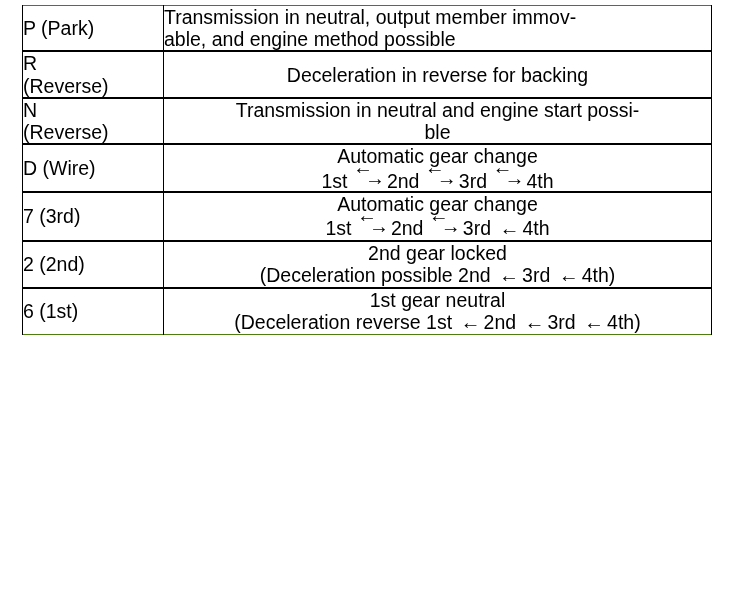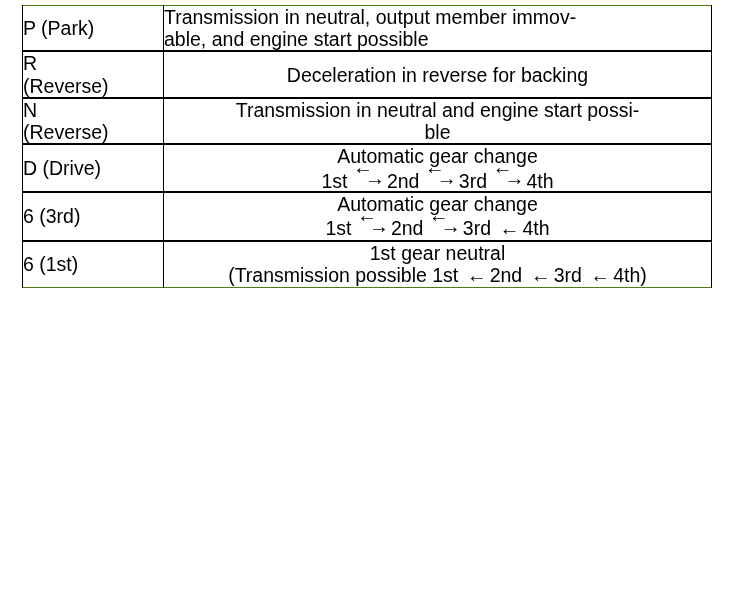--- a/index.html
+++ b/index.html
@@ -95,21 +95,21 @@
 <body>
 
 <table id="shift-table">
   <tbody>
       <tr>
         <td class="col-range cellpad">
           <span class="line">P (Park)</span>
         </td>
         <td class="col-desc cellpad desc-left">
           <span class="wrapline">Transmission in neutral, output member immov-</span>
-          <span class="wrapline">able, and engine start possible</span>
+          <span class="wrapline">able, and engine method possible</span>
         </td>
       </tr>
       <tr>
         <td class="col-range cellpad">
           <span class="line">R</span>
           <span class="line">(Reverse)</span>
         </td>
         <td class="col-desc cellpad">
           <span class="wrapline">Deceleration in reverse for backing</span>
         </td>
@@ -119,39 +119,48 @@
           <span class="line">N</span>
           <span class="line">(Reverse)</span>
         </td>
         <td class="col-desc cellpad">
           <span class="wrapline">Transmission in neutral and engine start possi-</span>
           <span class="wrapline">ble</span>
         </td>
       </tr>
       <tr>
         <td class="col-range cellpad">
-          <span class="line">D (Drive)</span>
+          <span class="line">D (Wire)</span>
         </td>
         <td class="col-desc cellpad">
           <span class="line">Automatic gear change</span>
           <span class="line gear"><span>1st</span> <span class="arrows"><span class="a-left">←</span><span class="a-right">→</span></span><span>2nd</span> <span class="arrows"><span class="a-left">←</span><span class="a-right">→</span></span><span>3rd</span> <span class="arrows"><span class="a-left">←</span><span class="a-right">→</span></span><span>4th</span> </span>
         </td>
       </tr>
       <tr>
         <td class="col-range cellpad">
-          <span class="line">6 (3rd)</span>
+          <span class="line">7 (3rd)</span>
         </td>
         <td class="col-desc cellpad">
           <span class="line">Automatic gear change</span>
           <span class="line gear"><span>1st</span> <span class="arrows"><span class="a-left">←</span><span class="a-right">→</span></span><span>2nd</span> <span class="arrows"><span class="a-left">←</span><span class="a-right">→</span></span><span>3rd</span> <span class="arrow-single">←</span><span>4th</span> </span>
         </td>
       </tr>
       <tr>
         <td class="col-range cellpad">
+          <span class="line">2 (2nd)</span>
+        </td>
+        <td class="col-desc cellpad">
+          <span class="line">2nd gear locked</span>
+          <span class="line gear"><span>(Deceleration possible 2nd</span> <span class="arrow-single">←</span><span>3rd</span> <span class="arrow-single">←</span><span>4th)</span> </span>
+        </td>
+      </tr>
+      <tr>
+        <td class="col-range cellpad">
           <span class="line">6 (1st)</span>
         </td>
         <td class="col-desc cellpad">
           <span class="line">1st gear neutral</span>
-          <span class="line gear"><span>(Transmission possible 1st</span> <span class="arrow-single">←</span><span>2nd</span> <span class="arrow-single">←</span><span>3rd</span> <span class="arrow-single">←</span><span>4th)</span> </span>
+          <span class="line gear"><span>(Deceleration reverse 1st</span> <span class="arrow-single">←</span><span>2nd</span> <span class="arrow-single">←</span><span>3rd</span> <span class="arrow-single">←</span><span>4th)</span> </span>
         </td>
       </tr>
     </tbody>
 </table>
 
 </body></html>

